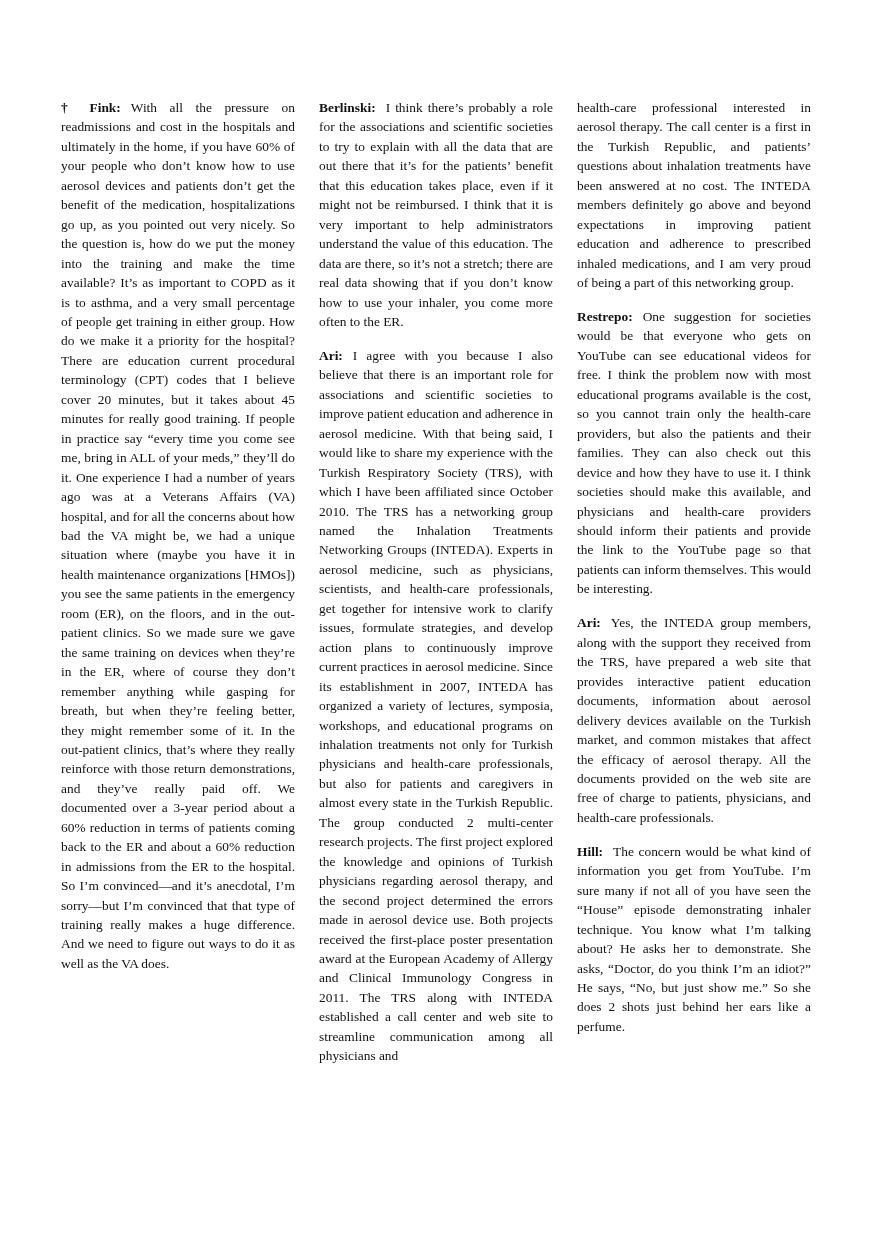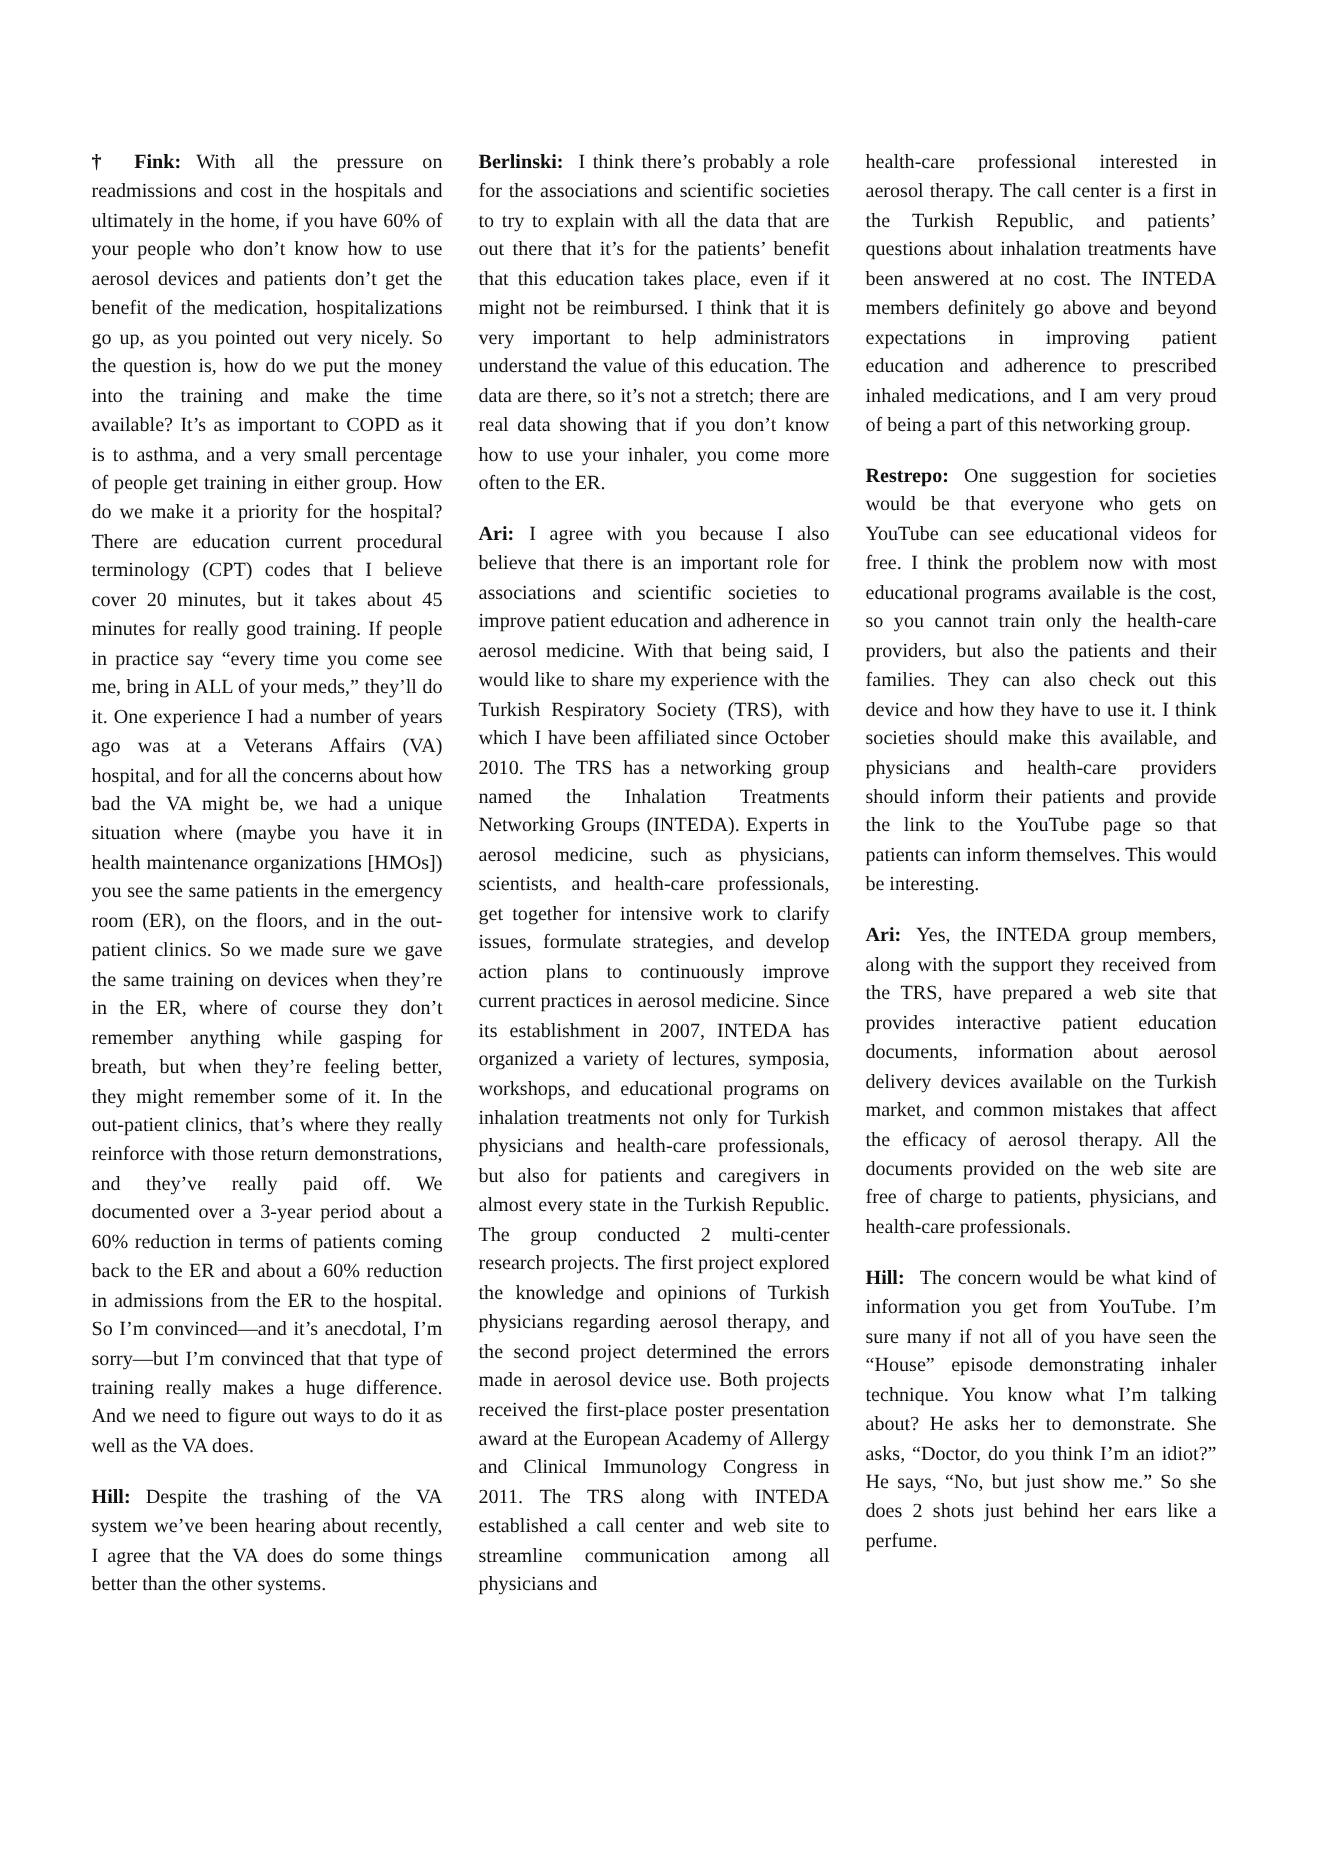--- a/index.html
+++ b/index.html
@@ -76,21 +76,20 @@
 </head>
 <body>
 
 <div id="page">
   <div id="columns">
 
     <div class="column">
 
       <p class="para"><span class="dagger">† </span><span class="speaker">Fink:</span><span class="gap"></span><span>With all the pressure on readmissions and cost in the hospitals and ultimately in the home, if you have 60% of your people who don’t know how to use aerosol devices and patients don’t get the benefit of the medication, hospitalizations go up, as you pointed out very nicely. So the question is, how do we put the money into the training and make the time available? It’s as important to COPD as it is to asthma, and a very small percentage of people get training in either group. How do we make it a priority for the hospital? There are education current procedural terminology (CPT) codes that I believe cover 20 minutes, but it takes about 45 minutes for really good training. If people in practice say “every time you come see me, bring in ALL of your meds,” they’ll do it. One experience I had a number of years ago was at a Veterans Affairs (VA) hospital, and for all the concerns about how bad the VA might be, we had a unique situation where (maybe you have it in health maintenance organizations [HMOs]) you see the same patients in the emergency room (ER), on the floors, and in the out-patient clinics. So we made sure we gave the same training on devices when they’re in the ER, where of course they don’t remember anything while gasping for breath, but when they’re feeling better, they might remember some of it. In the out-patient clinics, that’s where they really reinforce with those return demonstrations, and they’ve really paid off. We documented over a 3-year period about a 60% reduction in terms of patients coming back to the ER and about a 60% reduction in admissions from the ER to the hospital. So I’m convinced—and it’s anecdotal, I’m sorry—but I’m convinced that that type of training really makes a huge difference. And we need to figure out ways to do it as well as the VA does.</span></p>
 
-      <p class="para"><span class="speaker">Hill:</span><span class="gap"></span><span>Despite the trashing of the VA system we’ve been hearing about recently, I agree that the VA does do some things better than the other systems.</span></p>
 
     </div>
 
     <div class="column">
 
       <p class="para"><span class="speaker">Berlinski:</span><span class="gap"></span><span>I think there’s probably a role for the associations and scientific societies to try to explain with all the data that are out there that it’s for the patients’ benefit that this education takes place, even if it might not be reimbursed. I think that it is very important to help administrators understand the value of this education. The data are there, so it’s not a stretch; there are real data showing that if you don’t know how to use your inhaler, you come more often to the ER.</span></p>
 
       <p class="para"><span class="speaker">Ari:</span><span class="gap"></span><span>I agree with you because I also believe that there is an important role for associations and scientific societies to improve patient education and adherence in aerosol medicine. With that being said, I would like to share my experience with the Turkish Respiratory Society (TRS), with which I have been affiliated since October 2010. The TRS has a networking group named the Inhalation Treatments Networking Groups (INTEDA). Experts in aerosol medicine, such as physicians, scientists, and health-care professionals, get together for intensive work to clarify issues, formulate strategies, and develop action plans to continuously improve current practices in aerosol medicine. Since its establishment in 2007, INTEDA has organized a variety of lectures, symposia, workshops, and educational programs on inhalation treatments not only for Turkish physicians and health-care professionals, but also for patients and caregivers in almost every state in the Turkish Republic. The group conducted 2 multi-center research projects. The first project explored the knowledge and opinions of Turkish physicians regarding aerosol therapy, and the second project determined the errors made in aerosol device use. Both projects received the first-place poster presentation award at the European Academy of Allergy and Clinical Immunology Congress in 2011. The TRS along with INTEDA established a call center and web site to streamline communication among all physicians and</span></p>
 
     </div>

